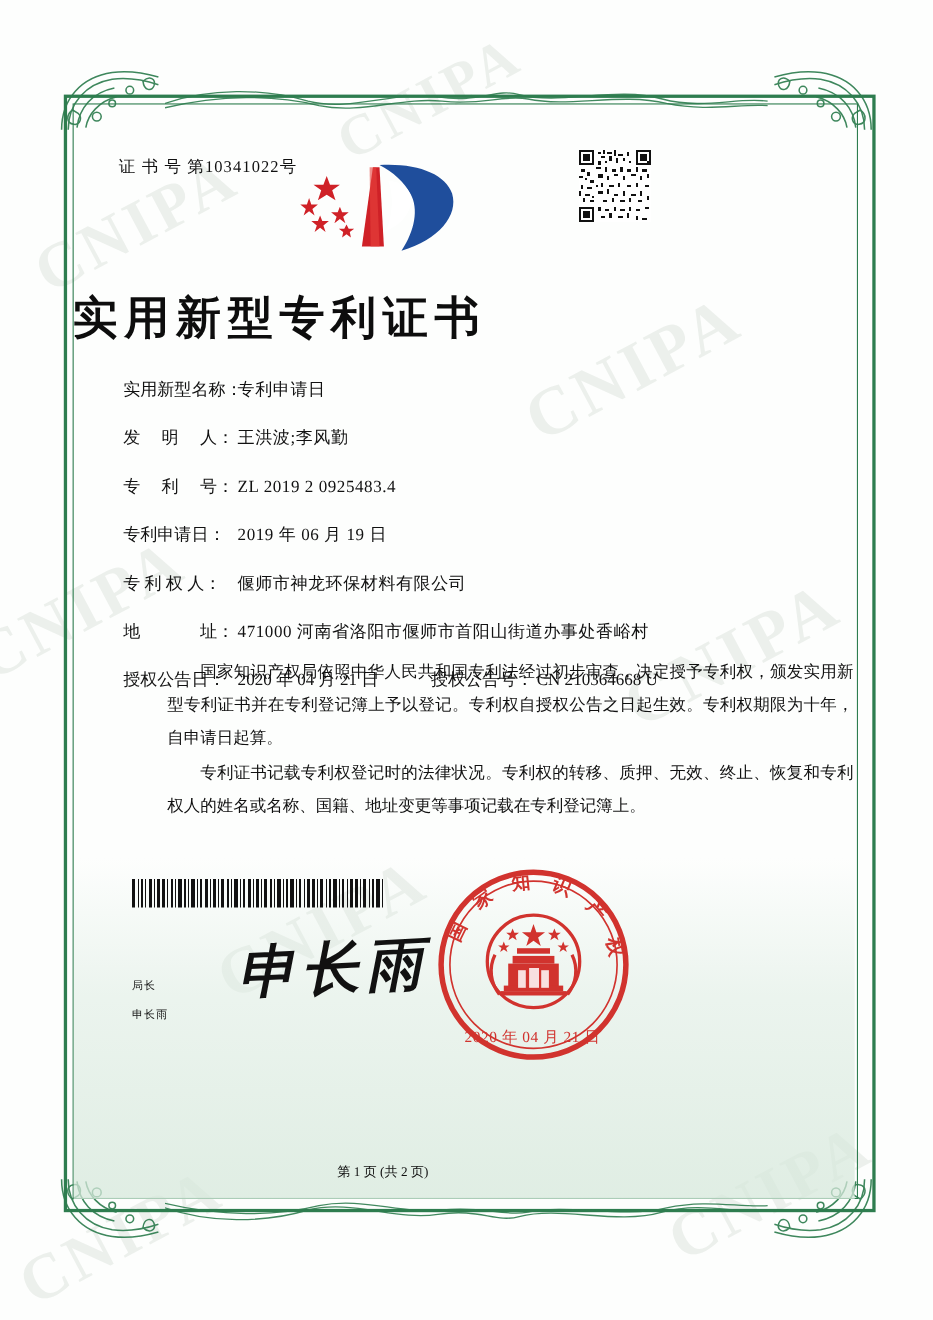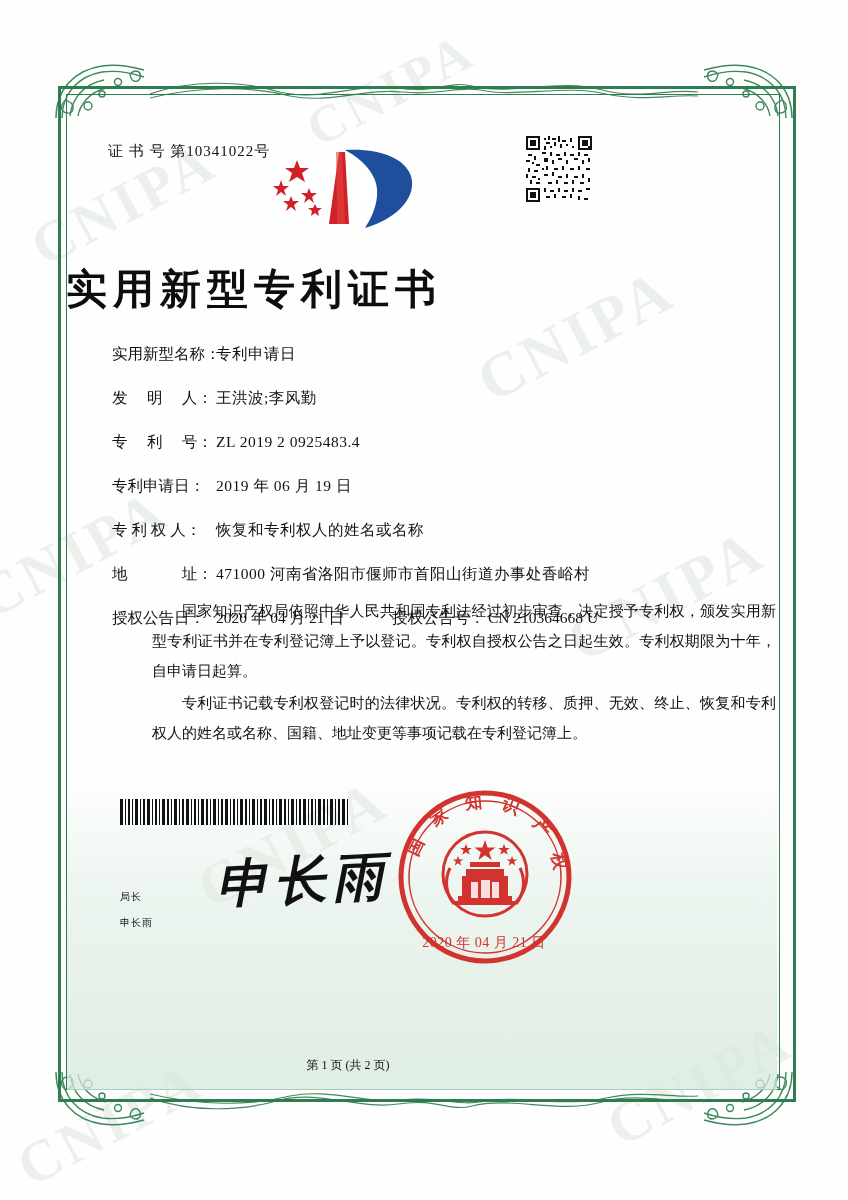--- a/index.html
+++ b/index.html
@@ -485,21 +485,21 @@
       <div class="field-row">
         <span class="field-label">专　 利　 号：</span>
         <span class="field-value">ZL 2019 2 0925483.4</span>
       </div>
       <div class="field-row">
         <span class="field-label">专利申请日：</span>
         <span class="field-value">2019 年 06 月 19 日</span>
       </div>
       <div class="field-row">
         <span class="field-label">专 利 权 人：</span>
-        <span class="field-value">恢复和专利权人的姓名或名称</span>
+        <span class="field-value">偃师市神龙环保材料有限公司</span>
       </div>
       <div class="field-row">
         <span class="field-label">地　 　　 址：</span>
         <span class="field-value">471000 河南省洛阳市偃师市首阳山街道办事处香峪村</span>
       </div>
       <div class="field-row double">
         <span class="field-label">授权公告日：</span>
         <span>2020 年 04 月 21 日</span>
         <span class="second-label">授权公告号：</span>
         <span>CN 210364668 U</span>

